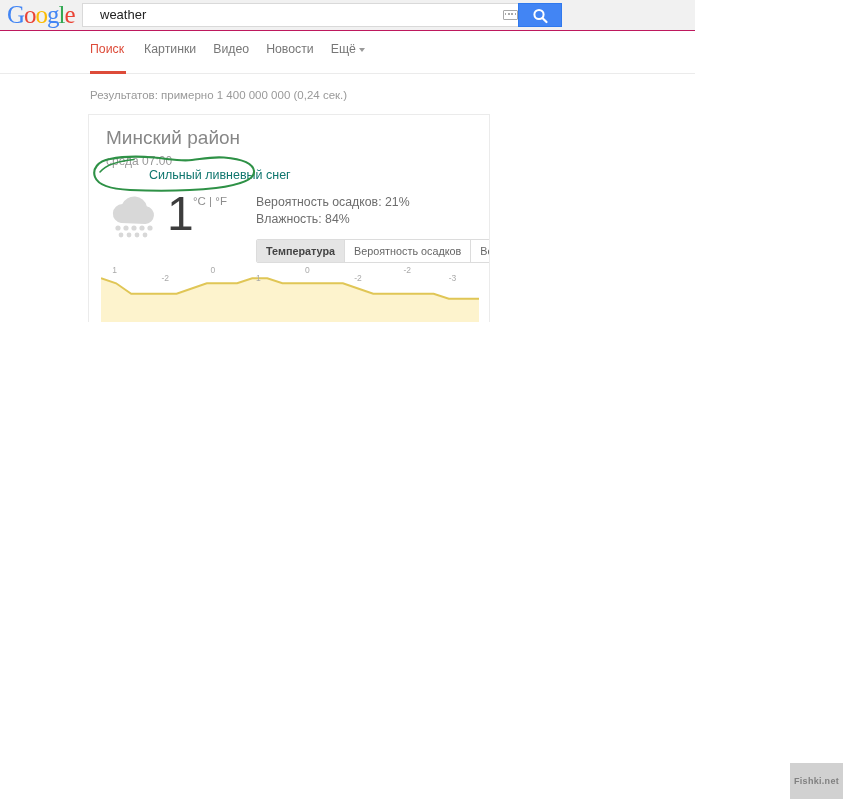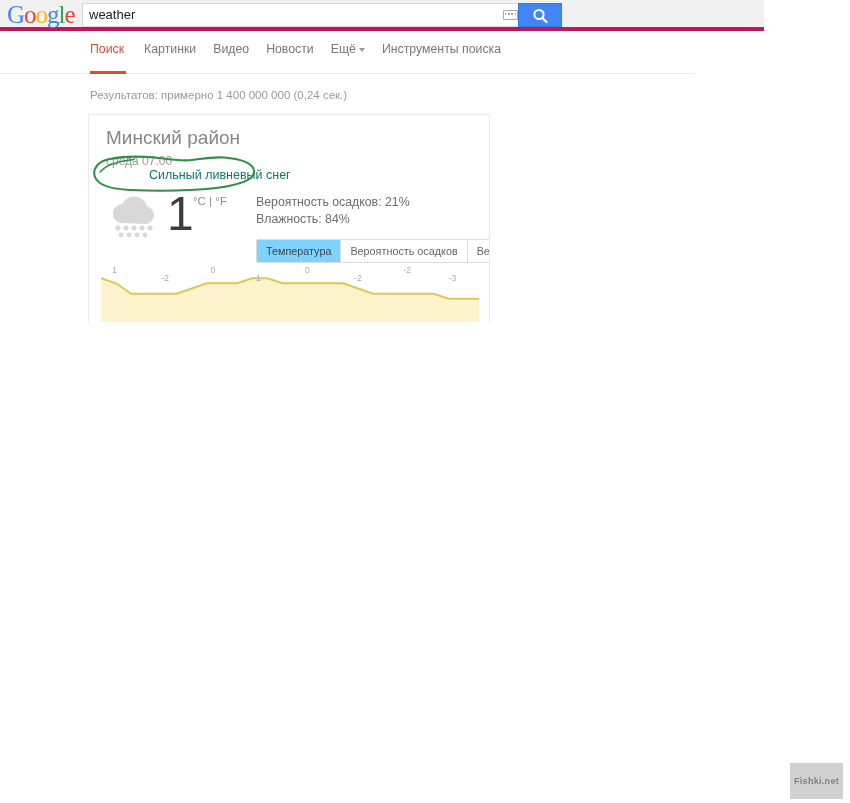--- a/index.html
+++ b/index.html
@@ -15,23 +15,23 @@
     position: relative;
     width: 850px;
     height: 803px;
     background: #ffffff;
   }
 
   
   .header-bar {
     position: absolute;
     left: 0; top: 0;
-    width: 764px; height: 31px;
+    width: 695px; height: 31px;
     background: #f1f1f1;
-    border-bottom: 4px solid #be185d;
+    border-bottom: 1px solid #be185d;
   }
 
   .logo {
     position: absolute;
     left: 7px; top: 2px;
     font-family: "Liberation Serif", serif;
     font-size: 25px;
     letter-spacing: -1px;
     line-height: 26px;
     white-space: nowrap;
@@ -46,21 +46,21 @@
   .search-wrap {
     position: absolute;
     left: 82px; top: 3px;
     width: 476px; height: 24px;
     background: #ffffff;
     border: 1px solid #d9d9d9;
     border-right: none;
   }
   .search-input {
     position: absolute;
-    left: 0; top: 0;
+    left: 11px; top: 0;
     width: 392px; height: 22px;
     border: none; outline: none;
     padding: 0 6px;
     font-family: "Liberation Sans", sans-serif;
     font-size: 13px;
     color: #222;
     background: transparent;
     line-height: 22px;
   }
   .kbd-icon {
@@ -218,21 +218,21 @@
   .w-tab {
     font-size: 10.8px;
     color: #666;
     padding: 5px 9px 5px 9px;
     background: #fff;
     border-right: 1px solid #dcdcdc;
     white-space: nowrap;
     cursor: pointer;
   }
   .w-tab:last-child { border-right: none; }
-  .w-tab.active { background: #7dd3fc; color: #444; font-weight: normal; }
+  .w-tab.active { background: #e5e5e5; color: #444; font-weight: bold; }
 
   
   .chart-area {
     position: absolute;
     left: 12px; top: 152px;
     width: 378px; height: 56px;
   }
   .chart-svg { display: block; }
   .chart-label {
     position: absolute;
@@ -301,23 +301,20 @@
         <span>Картинки</span>
       </div>
       <div class="nav-item">
         <span>Видео</span>
       </div>
       <div class="nav-item">
         <span>Новости</span>
       </div>
       <div class="nav-item">
         <span>Ещё</span><i class="caret"></i>
-      </div>
-      <div class="nav-item">
-        <span>Инструменты поиска</span>
       </div>
     </div>
     <div class="nav-underline"></div>
   </div>
 
   <div class="stats">Результатов: примерно 1 400 000 000 (0,24 сек.)</div>
 
   <div class="weather-card">
 
     <div class="w-location">Минский район</div>

